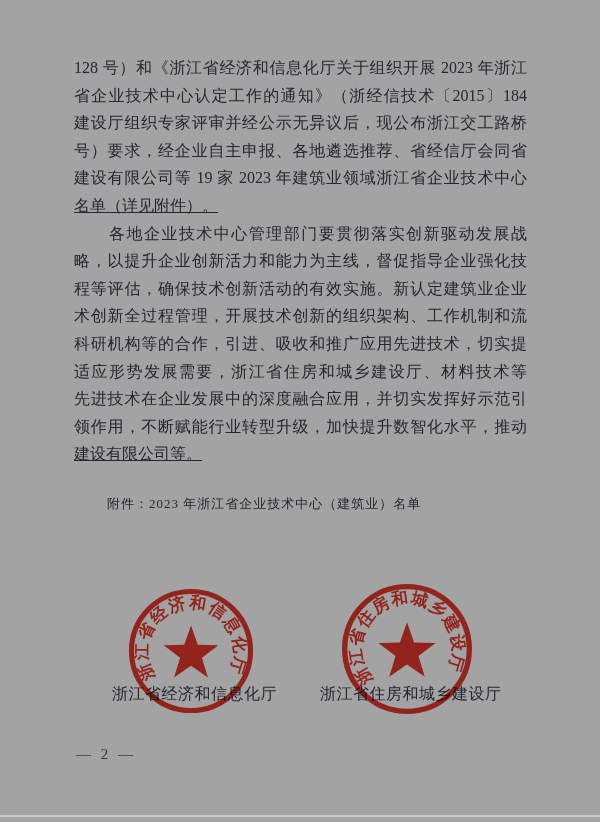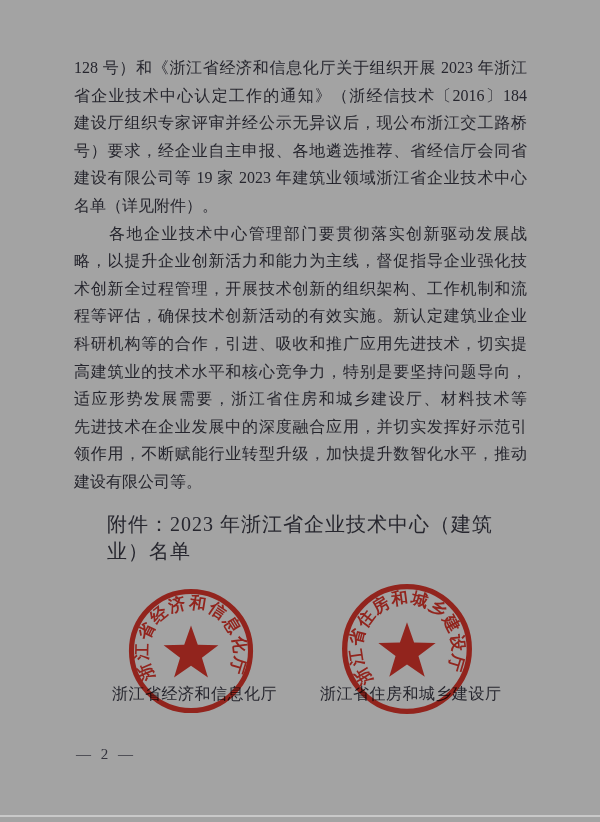--- a/index.html
+++ b/index.html
@@ -25,25 +25,26 @@
     width: 453px;
     font-size: 16px;
     line-height: 27.6px;
   }
   .para .line {
     text-align: justify;
     text-align-last: justify;
   }
   .para .line:last-child {
     text-align-last: left;
+    text-decoration: underline;
   }
   .attachment {
-    margin-top: 15px;
+    margin-top: 22px;
     padding-left: 33px;
-    font-size: 20px;
+    font-size: 13px;
     line-height: 27.6px;
     letter-spacing: 1px;
   }
   .caption {
     position: absolute;
     top: 684px;
     font-size: 16px;
     letter-spacing: 0.5px;
     white-space: nowrap;
   }
@@ -88,33 +89,32 @@
   }
 </style>
 </head>
 <body>
 
 <div class="page">
 
   <div class="doc-body">
     <div class="para">
         <div class="line">128 号）和《浙江省经济和信息化厅关于组织开展 2023 年浙江</div>
-        <div class="line">省企业技术中心认定工作的通知》（浙经信技术〔2016〕184</div>
+        <div class="line">省企业技术中心认定工作的通知》（浙经信技术〔2015〕184</div>
         <div class="line">建设厅组织专家评审并经公示无异议后，现公布浙江交工路桥</div>
         <div class="line">号）要求，经企业自主申报、各地遴选推荐、省经信厅会同省</div>
         <div class="line">建设有限公司等 19 家 2023 年建筑业领域浙江省企业技术中心</div>
         <div class="line">名单（详见附件）。</div>
       </div>
     <div class="para">
         <div class="line">　　各地企业技术中心管理部门要贯彻落实创新驱动发展战</div>
         <div class="line">略，以提升企业创新活力和能力为主线，督促指导企业强化技</div>
+        <div class="line">程等评估，确保技术创新活动的有效实施。新认定建筑业企业</div>
         <div class="line">术创新全过程管理，开展技术创新的组织架构、工作机制和流</div>
-        <div class="line">程等评估，确保技术创新活动的有效实施。新认定建筑业企业</div>
         <div class="line">科研机构等的合作，引进、吸收和推广应用先进技术，切实提</div>
-        <div class="line">高建筑业的技术水平和核心竞争力，特别是要坚持问题导向，</div>
         <div class="line">适应形势发展需要，浙江省住房和城乡建设厅、材料技术等</div>
         <div class="line">先进技术在企业发展中的深度融合应用，并切实发挥好示范引</div>
         <div class="line">领作用，不断赋能行业转型升级，加快提升数智化水平，推动</div>
         <div class="line">建设有限公司等。</div>
       </div>
     <div class="attachment">附件：2023 年浙江省企业技术中心（建筑业）名单</div>
   </div>
 
   <div class="caption caption-left">浙江省经济和信息化厅</div>
   <div class="caption caption-right">浙江省住房和城乡建设厅</div>

